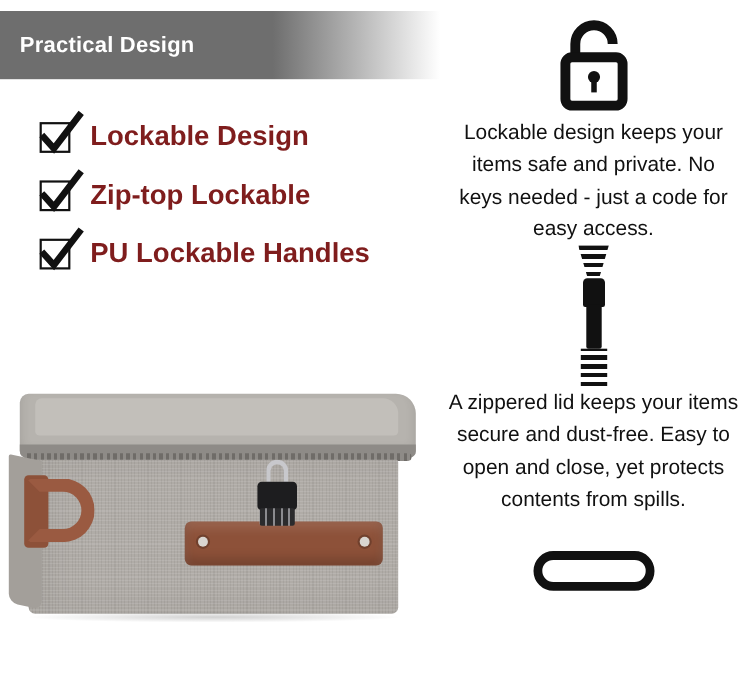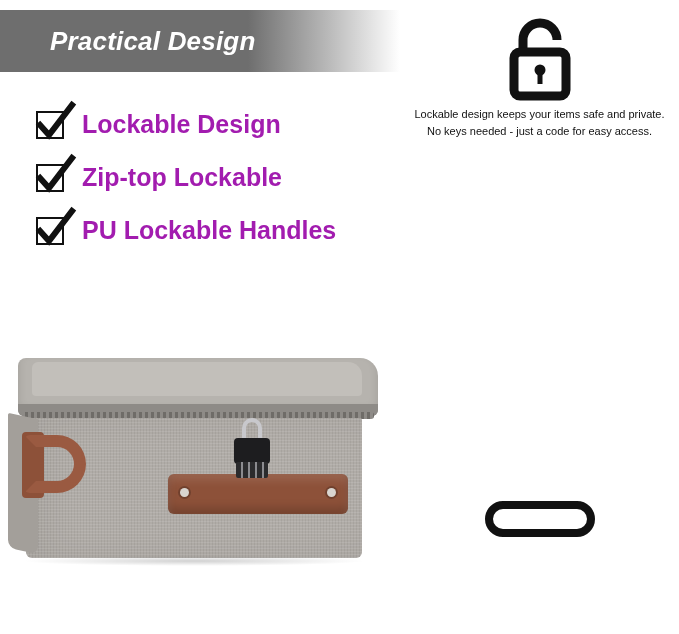--- a/index.html
+++ b/index.html
@@ -19,26 +19,25 @@
     left: 0;
     top: 10px;
     width: 400px;
     height: 62px;
     background: linear-gradient(to right, #6e6e6e 0%, #6e6e6e 62%, #b9b9b9 82%, #ffffff 100%);
     display: flex;
     align-items: center;
   }
   .banner-title {
     color: #ffffff;
-    font-size: 26px;
+    font-size: 20px;
     font-weight: bold;
     letter-spacing: 0.2px;
-    padding-left: 50px;
+    padding-left: 18px;
     white-space: nowrap;
-    font-style: italic;
   }
 
   
   .features {
     position: absolute;
     left: 36px;
     top: 110px;
     width: 350px;
   }
   .feature-row {
@@ -57,21 +56,21 @@
   }
   .checkbox svg {
     position: absolute;
     left: -6px;
     top: -12px;
     overflow: visible;
   }
   .feature-label {
     font-size: 25px;
     font-weight: bold;
-    color: #a21caf;
+    color: #7f1d1d;
     white-space: nowrap;
   }
 
   
   .product-photo {
     position: absolute;
     left: 8px;
     top: 350px;
     width: 385px;
     height: 225px;
@@ -244,21 +243,21 @@
     height: 634px;
   }
   .info-block { position: absolute; left: 0; width: 279px; text-align: center; }
   .info-icon {
     display: flex;
     justify-content: center;
     align-items: center;
     height: 92px;
   }
   .info-text {
-    font-size: 11px;
+    font-size: 19px;
     line-height: 1.55;
     color: #111111;
     padding: 0 8px;
   }
   .block-1 { top: 14px; }
   .block-2 { top: 222px; }
   .block-3 { top: 488px; }
   .block-2 .info-icon { height: 130px; }
   .block-3 .info-icon { height: 62px; }
 
@@ -350,20 +349,31 @@
       <svg width="78" height="84" viewBox="0 0 78 84" aria-hidden="true">
         <path d="M22 34 V22 a17 17 0 0 1 34 0" fill="none" stroke="#111111" stroke-width="9" stroke-linecap="butt"></path>
         <rect x="13" y="34" width="52" height="44" rx="6" fill="none" stroke="#111111" stroke-width="9"></rect>
         <circle cx="39" cy="52" r="5.5" fill="#111111"></circle>
         <rect x="36.5" y="52" width="5" height="14" fill="#111111"></rect>
       </svg>
     </div>
     <div class="info-text">Lockable design keeps your items safe and private. No keys needed - just a code for easy access.</div>
   </div>
 
+  <div class="info-block block-2">
+    <div class="info-icon">
+      <div class="zip-icon">
+        <div class="zip-teeth-top"></div>
+        <div class="zip-slider"></div>
+        <div class="zip-tape"></div>
+        <div class="zip-teeth-bottom"></div>
+      </div>
+    </div>
+    <div class="info-text">A zippered lid keeps your items secure and dust-free. Easy to open and close, yet protects contents from spills.</div>
+  </div>
 
   <div class="info-block block-3">
     <div class="info-icon">
       <svg width="112" height="44" viewBox="0 0 112 44" aria-hidden="true">
         <rect x="5" y="8" width="102" height="28" rx="14" fill="none" stroke="#111111" stroke-width="8"></rect>
       </svg>
     </div>
   </div>
 
 </div>

